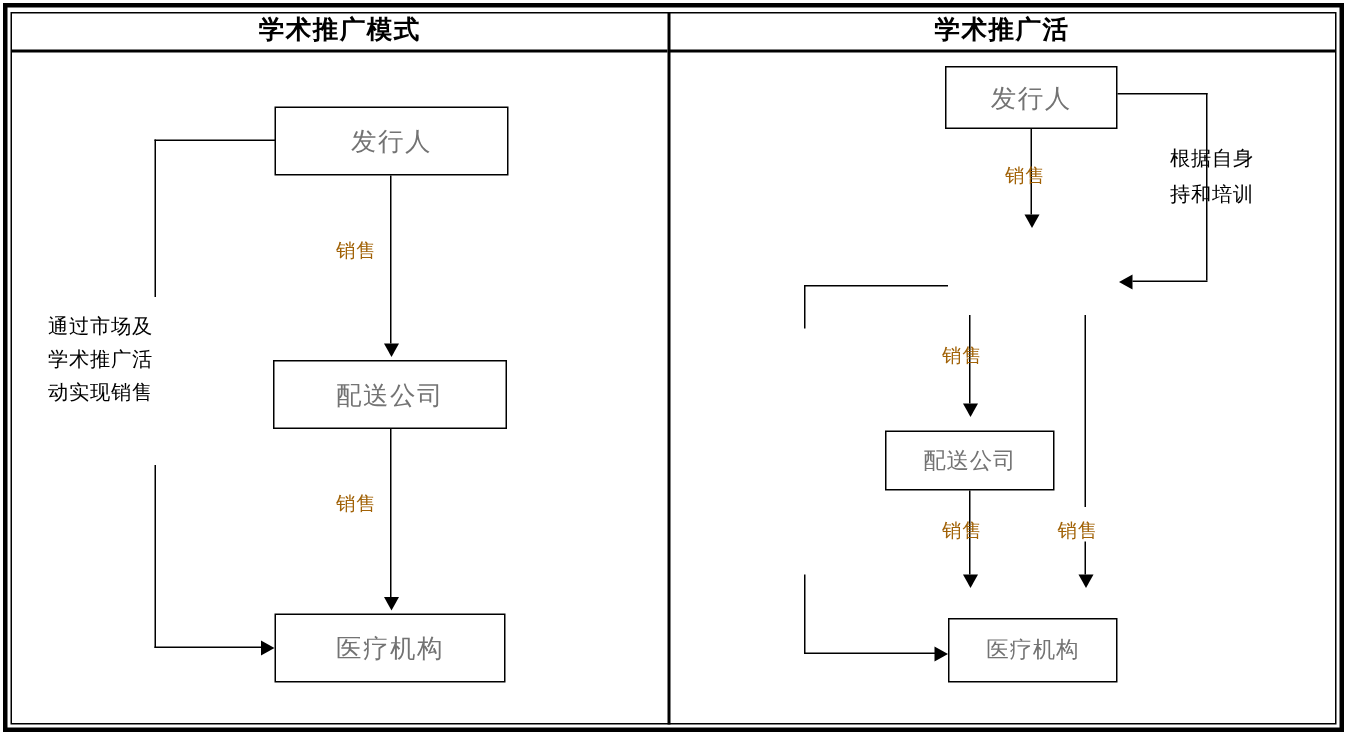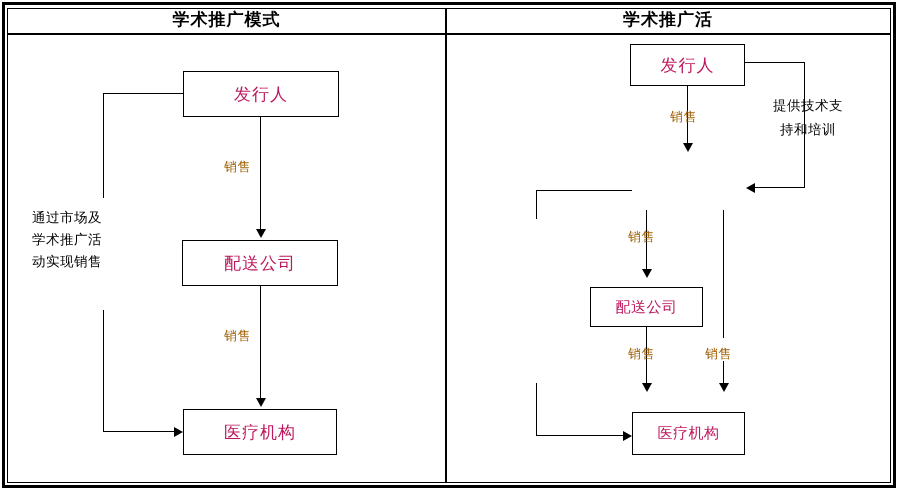--- a/index.html
+++ b/index.html
@@ -72,21 +72,21 @@
   
   .node {
     position: absolute;
     border: 1.4px solid #000;
     background: #fff;
     box-sizing: border-box;
     display: flex;
     align-items: center;
     justify-content: center;
     font-size: 17px;
-    color: #be185d;
+    color: #737373;
     letter-spacing: 1px;
     white-space: nowrap;
   }
   .node.sm { font-size: 15px; letter-spacing: 0.5px; }
 
   
   .ln-v { position: absolute; width: 1.4px; background: #000; }
   .ln-h { position: absolute; height: 1.4px; background: #000; }
 
   .arrow-down {
@@ -171,21 +171,21 @@
   <div class="node" style="left:630px; top:44px; width:115px; height:42px;">发行人</div>
 
   <div class="ln-v" style="left:687px; top:86px; height:57px;"></div>
   <div class="arrow-down" style="left:683px; top:143px;"></div>
   <div class="edge-label" style="left:670px; top:108px;">销售</div>
 
   <div class="ln-h" style="left:745px; top:62px; width:60px;"></div>
   <div class="ln-v" style="left:804px; top:62px; height:125px;"></div>
   <div class="ln-h" style="left:755px; top:187px; width:50px;"></div>
   <div class="arrow-left" style="left:746px; top:183px;"></div>
-  <div class="note centered" style="left:765px; top:94px; width:86px; line-height:24px;">提供技术支
+  <div class="note centered" style="left:765px; top:94px; width:86px; line-height:24px;">根据自身
 持和培训</div>
 
 
   <div class="ln-v" style="left:646px; top:210px; height:59px;"></div>
   <div class="arrow-down" style="left:642px; top:269px;"></div>
   <div class="edge-label" style="left:628px; top:228px;">销售</div>
 
   <div class="node sm" style="left:590px; top:287px; width:113px; height:40px;">配送公司</div>
 
   <div class="ln-v" style="left:646px; top:327px; height:56px;"></div>

